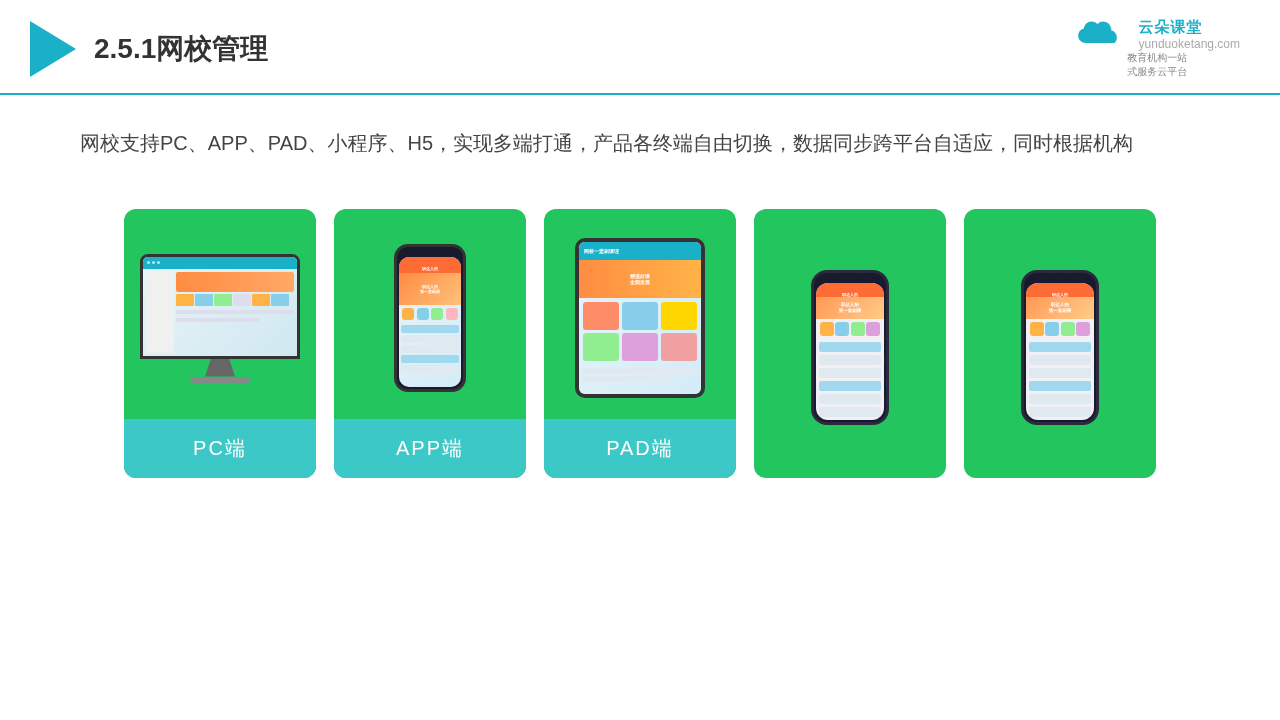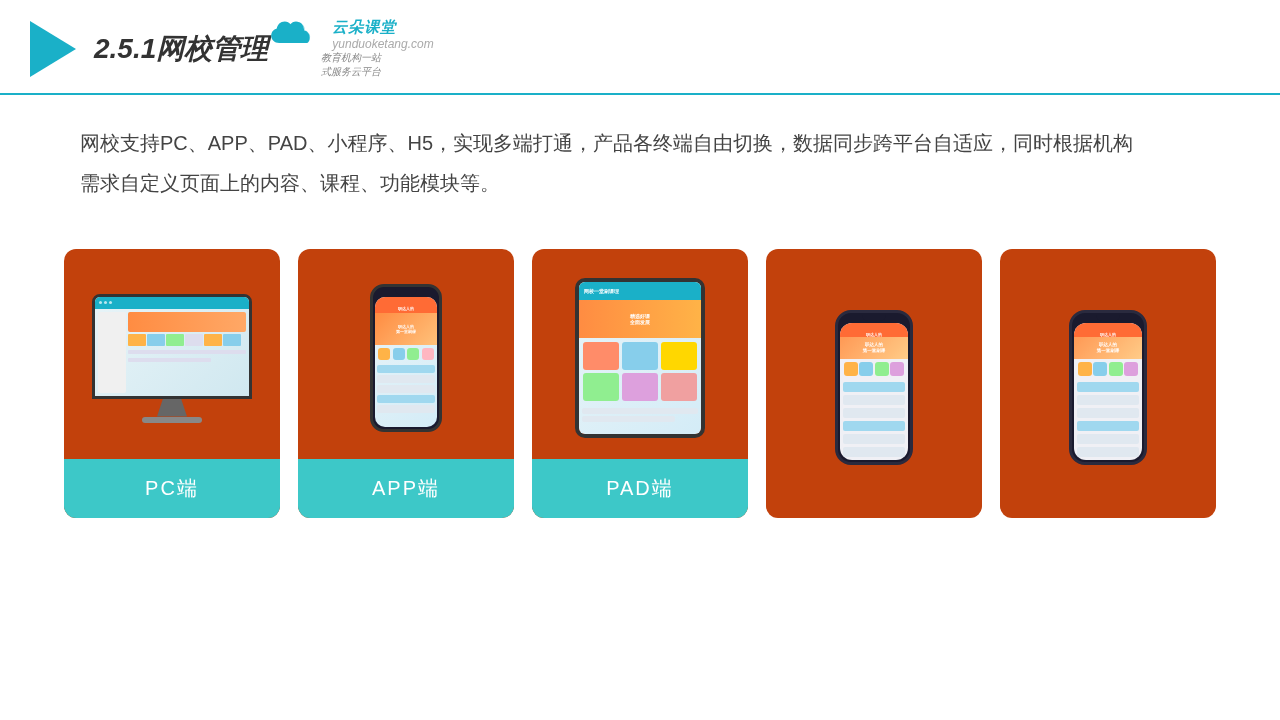--- a/index.html
+++ b/index.html
@@ -9,23 +9,23 @@
       background: #fff;
       font-family: 'Microsoft YaHei', 'PingFang SC', sans-serif;
       overflow: hidden;
       position: relative;
     }
 
     
     .header {
       display: flex;
       align-items: center;
+      justify-content: space-between;
       padding: 18px 40px 14px 30px;
       border-bottom: 2px solid #1ab0c8;
-      font-style: italic;
     }
     .header-left {
       display: flex;
       align-items: center;
       gap: 18px;
     }
     .logo-triangle {
       width: 0;
       height: 0;
       border-top: 28px solid transparent;
@@ -79,23 +79,23 @@
     
     .cards-container {
       display: flex;
       justify-content: center;
       gap: 18px;
       padding: 36px 40px 0 40px;
       margin-top: 10px;
     }
 
     .card {
-      width: 216px;
+      width: 192px;
       border-radius: 12px;
-      background: #c2410c;
+      background: #22c55e;
       overflow: hidden;
       display: flex;
       flex-direction: column;
     }
 
     .card-image-area {
       flex: 1;
       display: flex;
       align-items: center;
       justify-content: center;
@@ -466,21 +466,20 @@
         <div class="brand-url">yunduoketang.com</div>
       </div>
     </div>
     <div class="brand-slogan" style="white-space:pre-line; font-size:10px; color:#888; text-align:right;">教育机构一站
 式服务云平台</div>
   </div>
 </div>
 
 <div class="description">
   <div>网校支持PC、APP、PAD、小程序、H5，实现多端打通，产品各终端自由切换，数据同步跨平台自适应，同时根据机构</div>
-  <div>需求自定义页面上的内容、课程、功能模块等。</div>
 </div>
 
 <div class="cards-container">
 
   <div class="card">
     <div class="card-image-area">
       <div class="pc-monitor">
         <div class="monitor-frame">
           <div class="monitor-screen">
             <div class="screen-header-bar">

